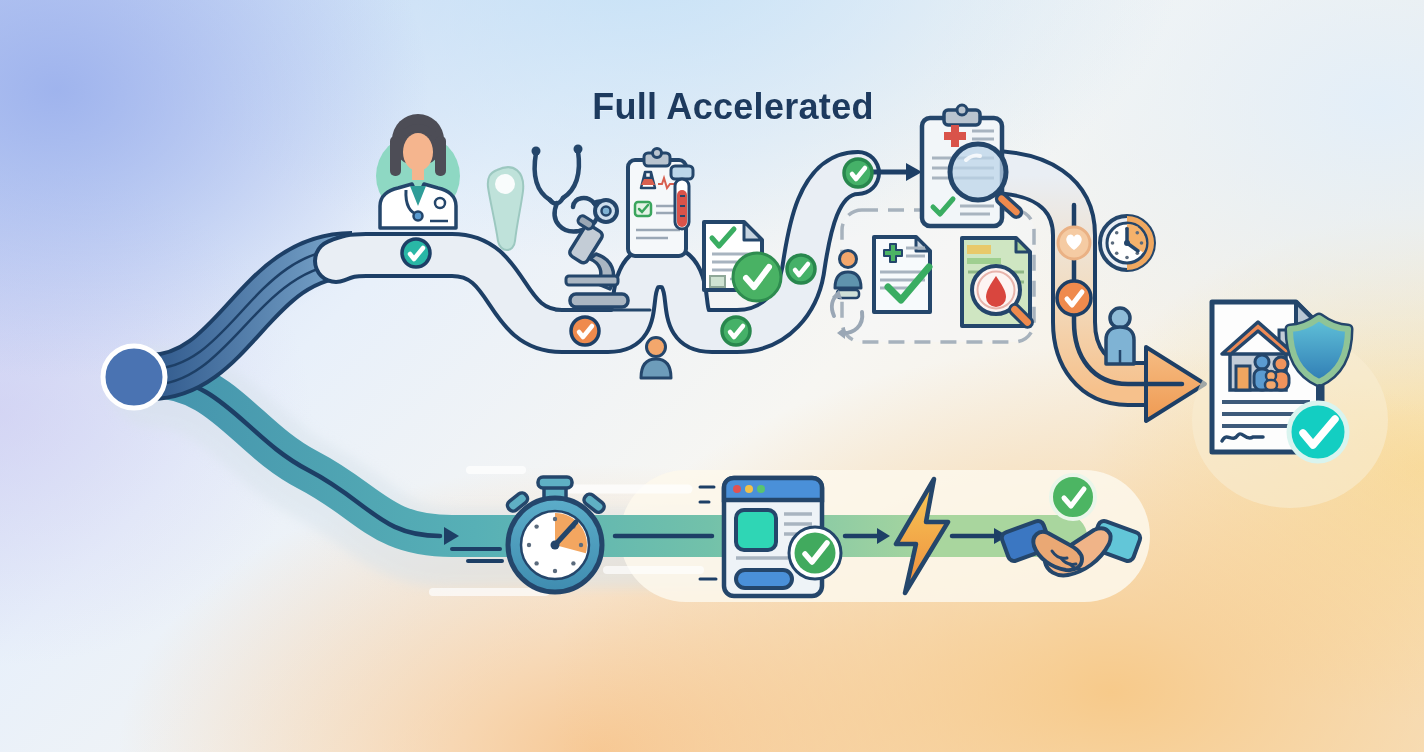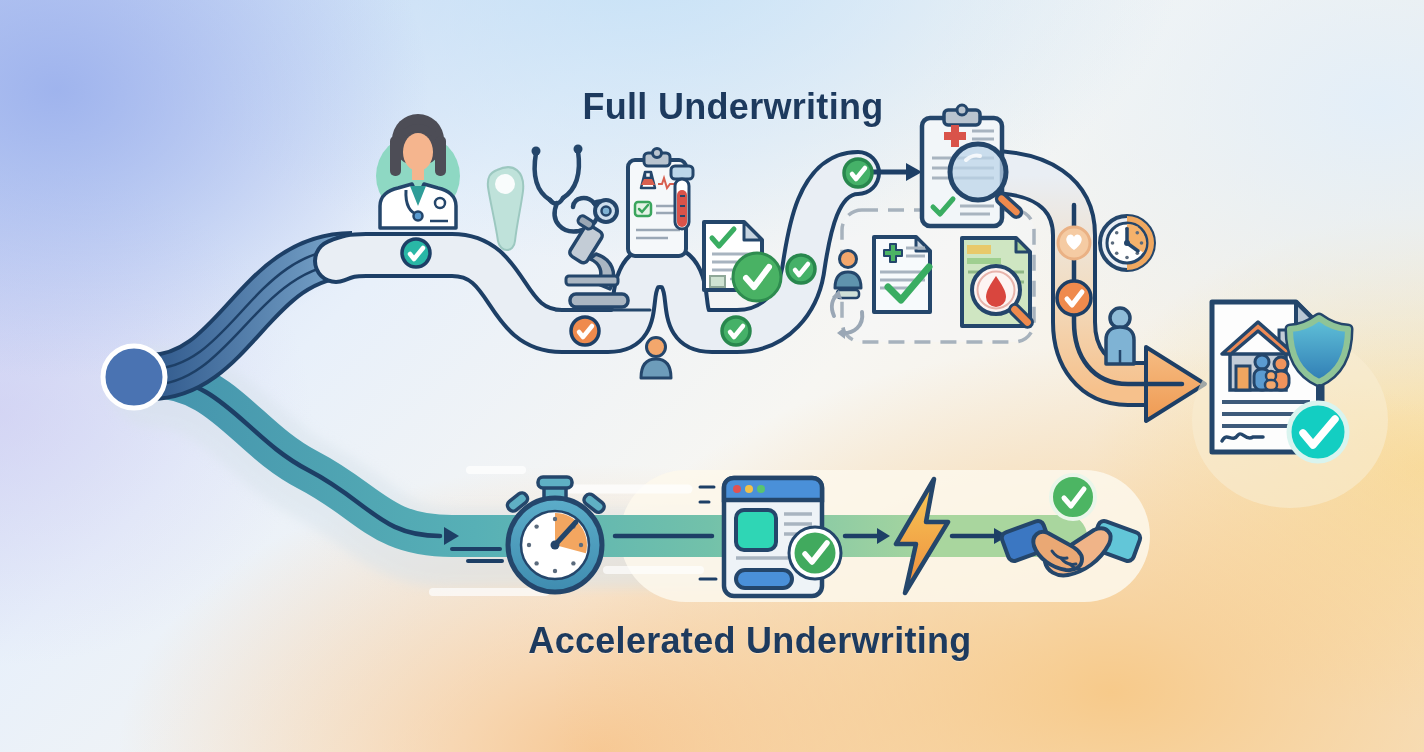--- a/index.html
+++ b/index.html
@@ -23,22 +23,21 @@
   }
   .title-full{left:483px;top:86px;width:500px;}
   .title-accel{left:500px;top:620px;width:500px;}
   svg{position:absolute;left:0;top:0;}
 </style>
 </head>
 <body>
 
 <div class="canvas">
 
-  <div class="title title-full">Full Underwriting</div>
-  <div class="title title-accel">Accelerated Underwriting</div>
+  <div class="title title-full">Full Accelerated</div>
 
   <svg width="1424" height="752" viewBox="0 0 1424 752">
     <defs>
       <linearGradient id="gBlue" gradientUnits="userSpaceOnUse" x1="150" y1="0" x2="352" y2="0">
         <stop offset="0" stop-color="#30598c"></stop>
           <stop offset="1" stop-color="#7ba7cc"></stop>
       </linearGradient>
       <linearGradient id="gBand" gradientUnits="userSpaceOnUse" x1="150" y1="0" x2="1080" y2="0">
         <stop offset="0" stop-color="#4493ad"></stop>
           <stop offset="0.35" stop-color="#57b0b6"></stop>

